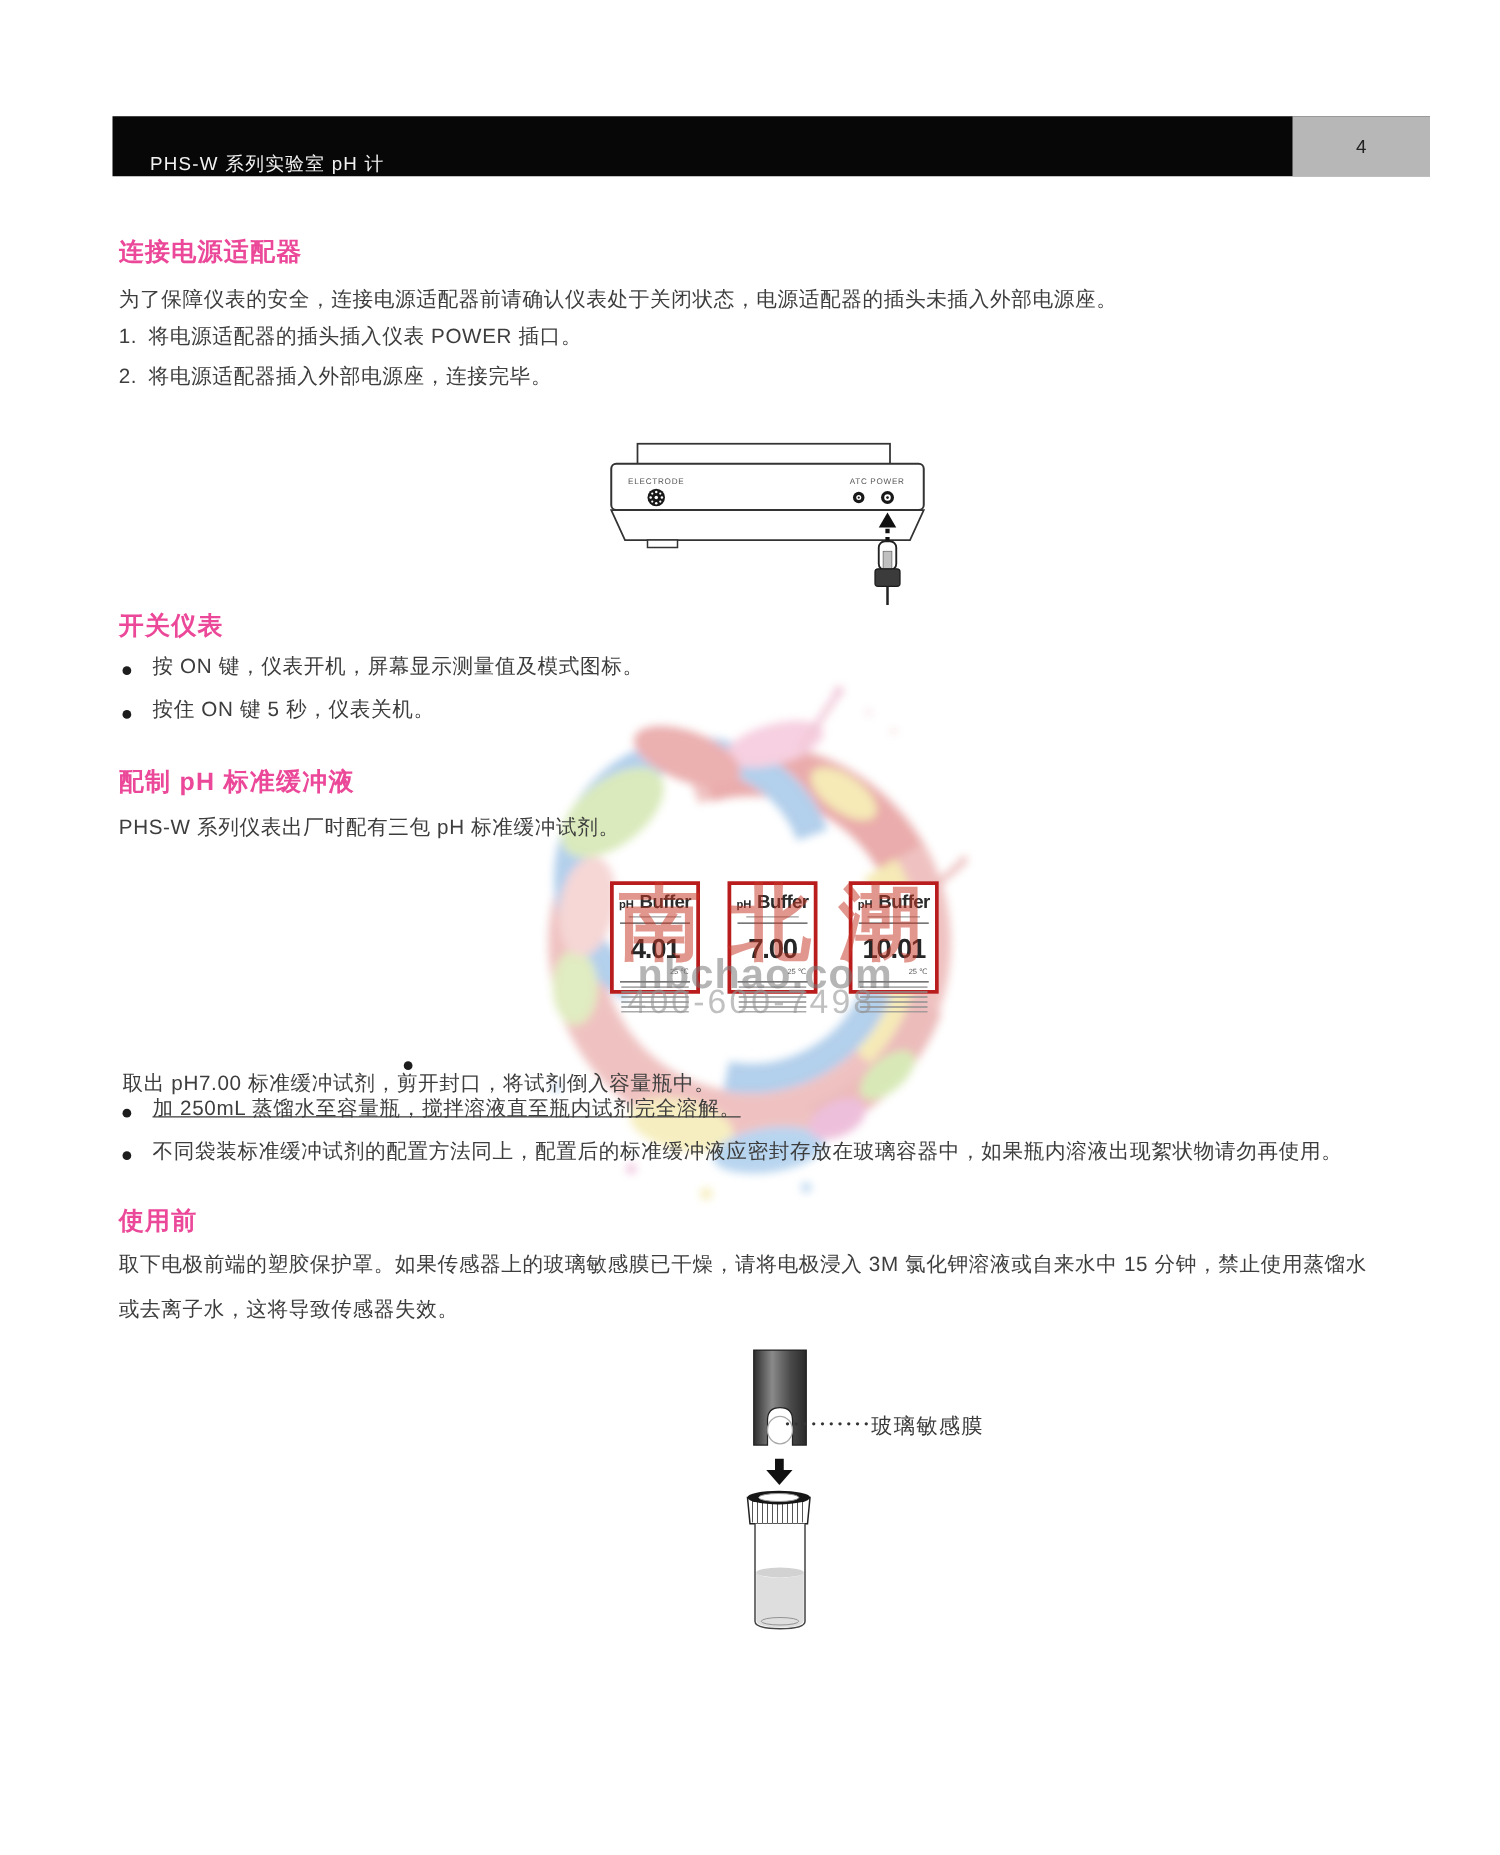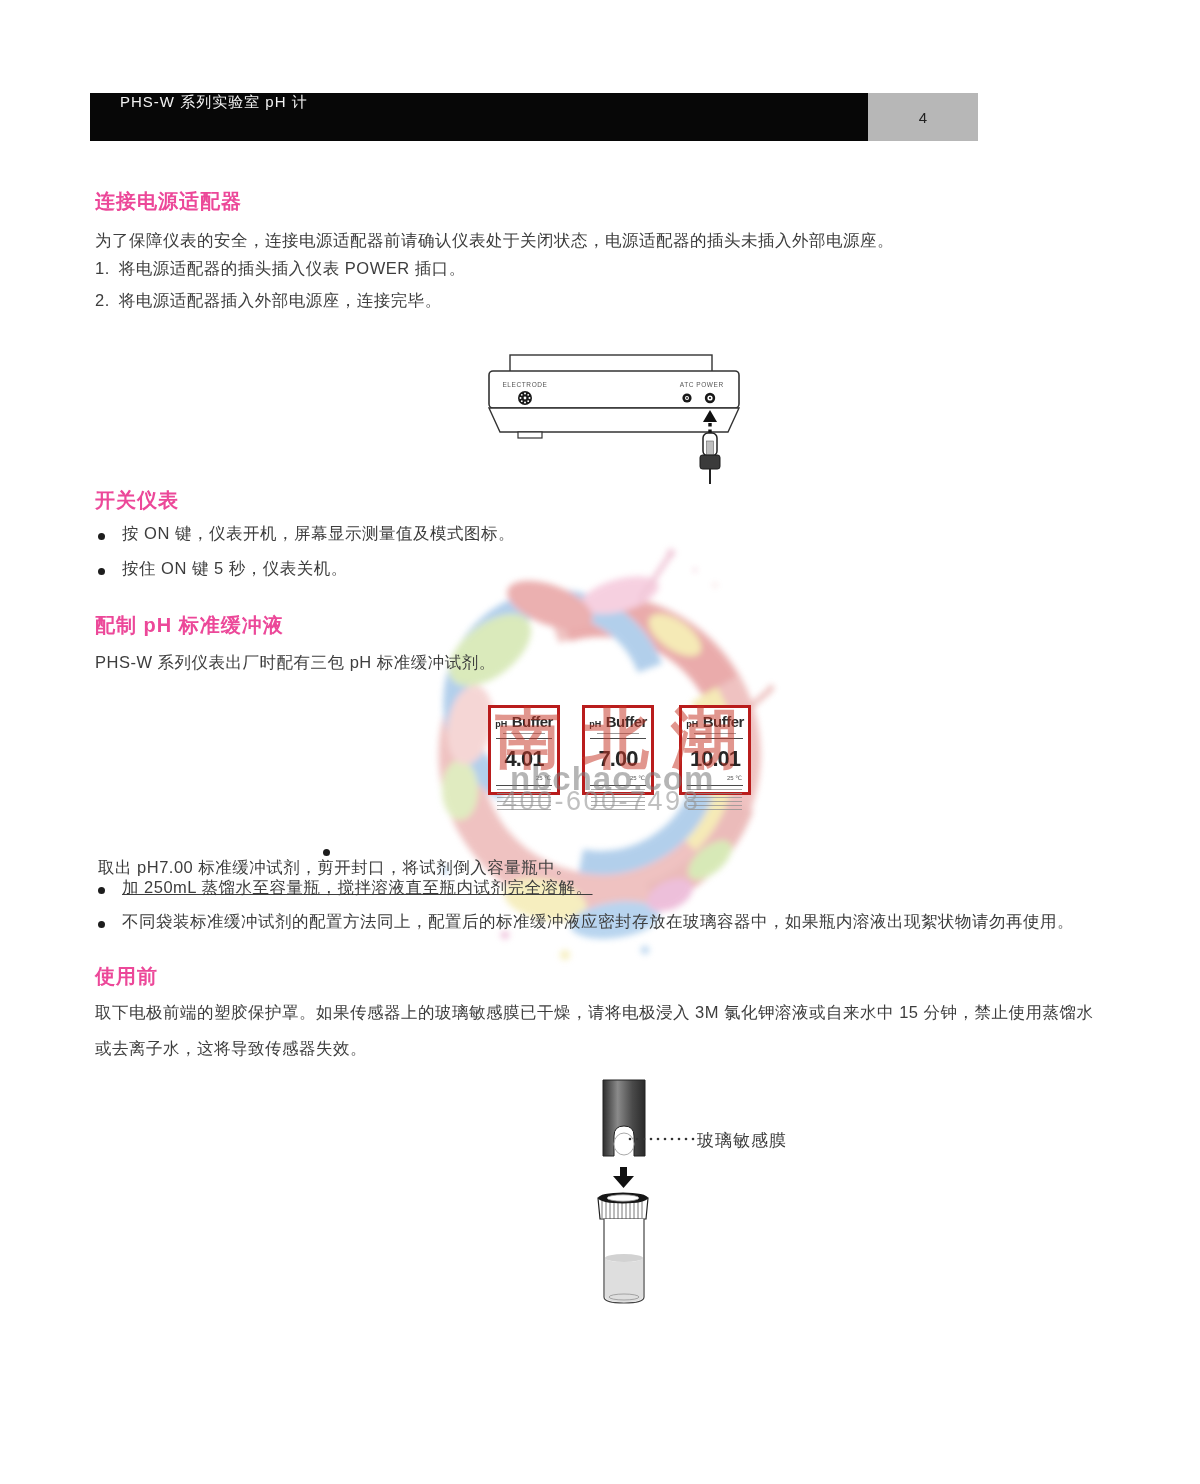--- a/index.html
+++ b/index.html
@@ -1,21 +1,21 @@
 <!DOCTYPE html>
 <html><head>
 <meta charset="utf-8">
 <style>
   html,body{margin:0;padding:0;background:#fff;}
   .page{position:relative;width:1200px;height:1484px;background:#fff;overflow:hidden;
         font-family:"Liberation Sans","DejaVu Sans",sans-serif;color:#3d3d3d;}
   .abs{position:absolute;}
 
   
-  .header-bar{left:90px;top:93px;width:888px;height:48px;background:#070707;display:flex;align-items:flex-start;z-index:2;}
+  .header-bar{left:90px;top:93px;width:1054px;height:48px;background:#070707;display:flex;align-items:flex-end;z-index:2;}
   .header-title{color:#f2f2f2;font-size:15px;letter-spacing:1px;padding-left:30px;flex:1;}
   .page-num-box{width:110px;height:48px;background:#b7b7b7;display:flex;align-items:center;justify-content:center;}
   .page-num{color:#222;font-size:15px;}
 
   
   .h2{left:95px;font-size:20px;font-weight:bold;color:#ec4899;letter-spacing:1px;z-index:2;}
   .body-text{left:95px;font-size:16.5px;line-height:24px;letter-spacing:0.5px;z-index:2;white-space:nowrap;}
   .para{left:95px;width:1012px;font-size:16.5px;line-height:36px;letter-spacing:0.5px;z-index:2;}
   .step{left:95px;font-size:16.5px;letter-spacing:0.5px;z-index:2;white-space:nowrap;}
   .step .num{display:inline-block;margin-right:9px;}

